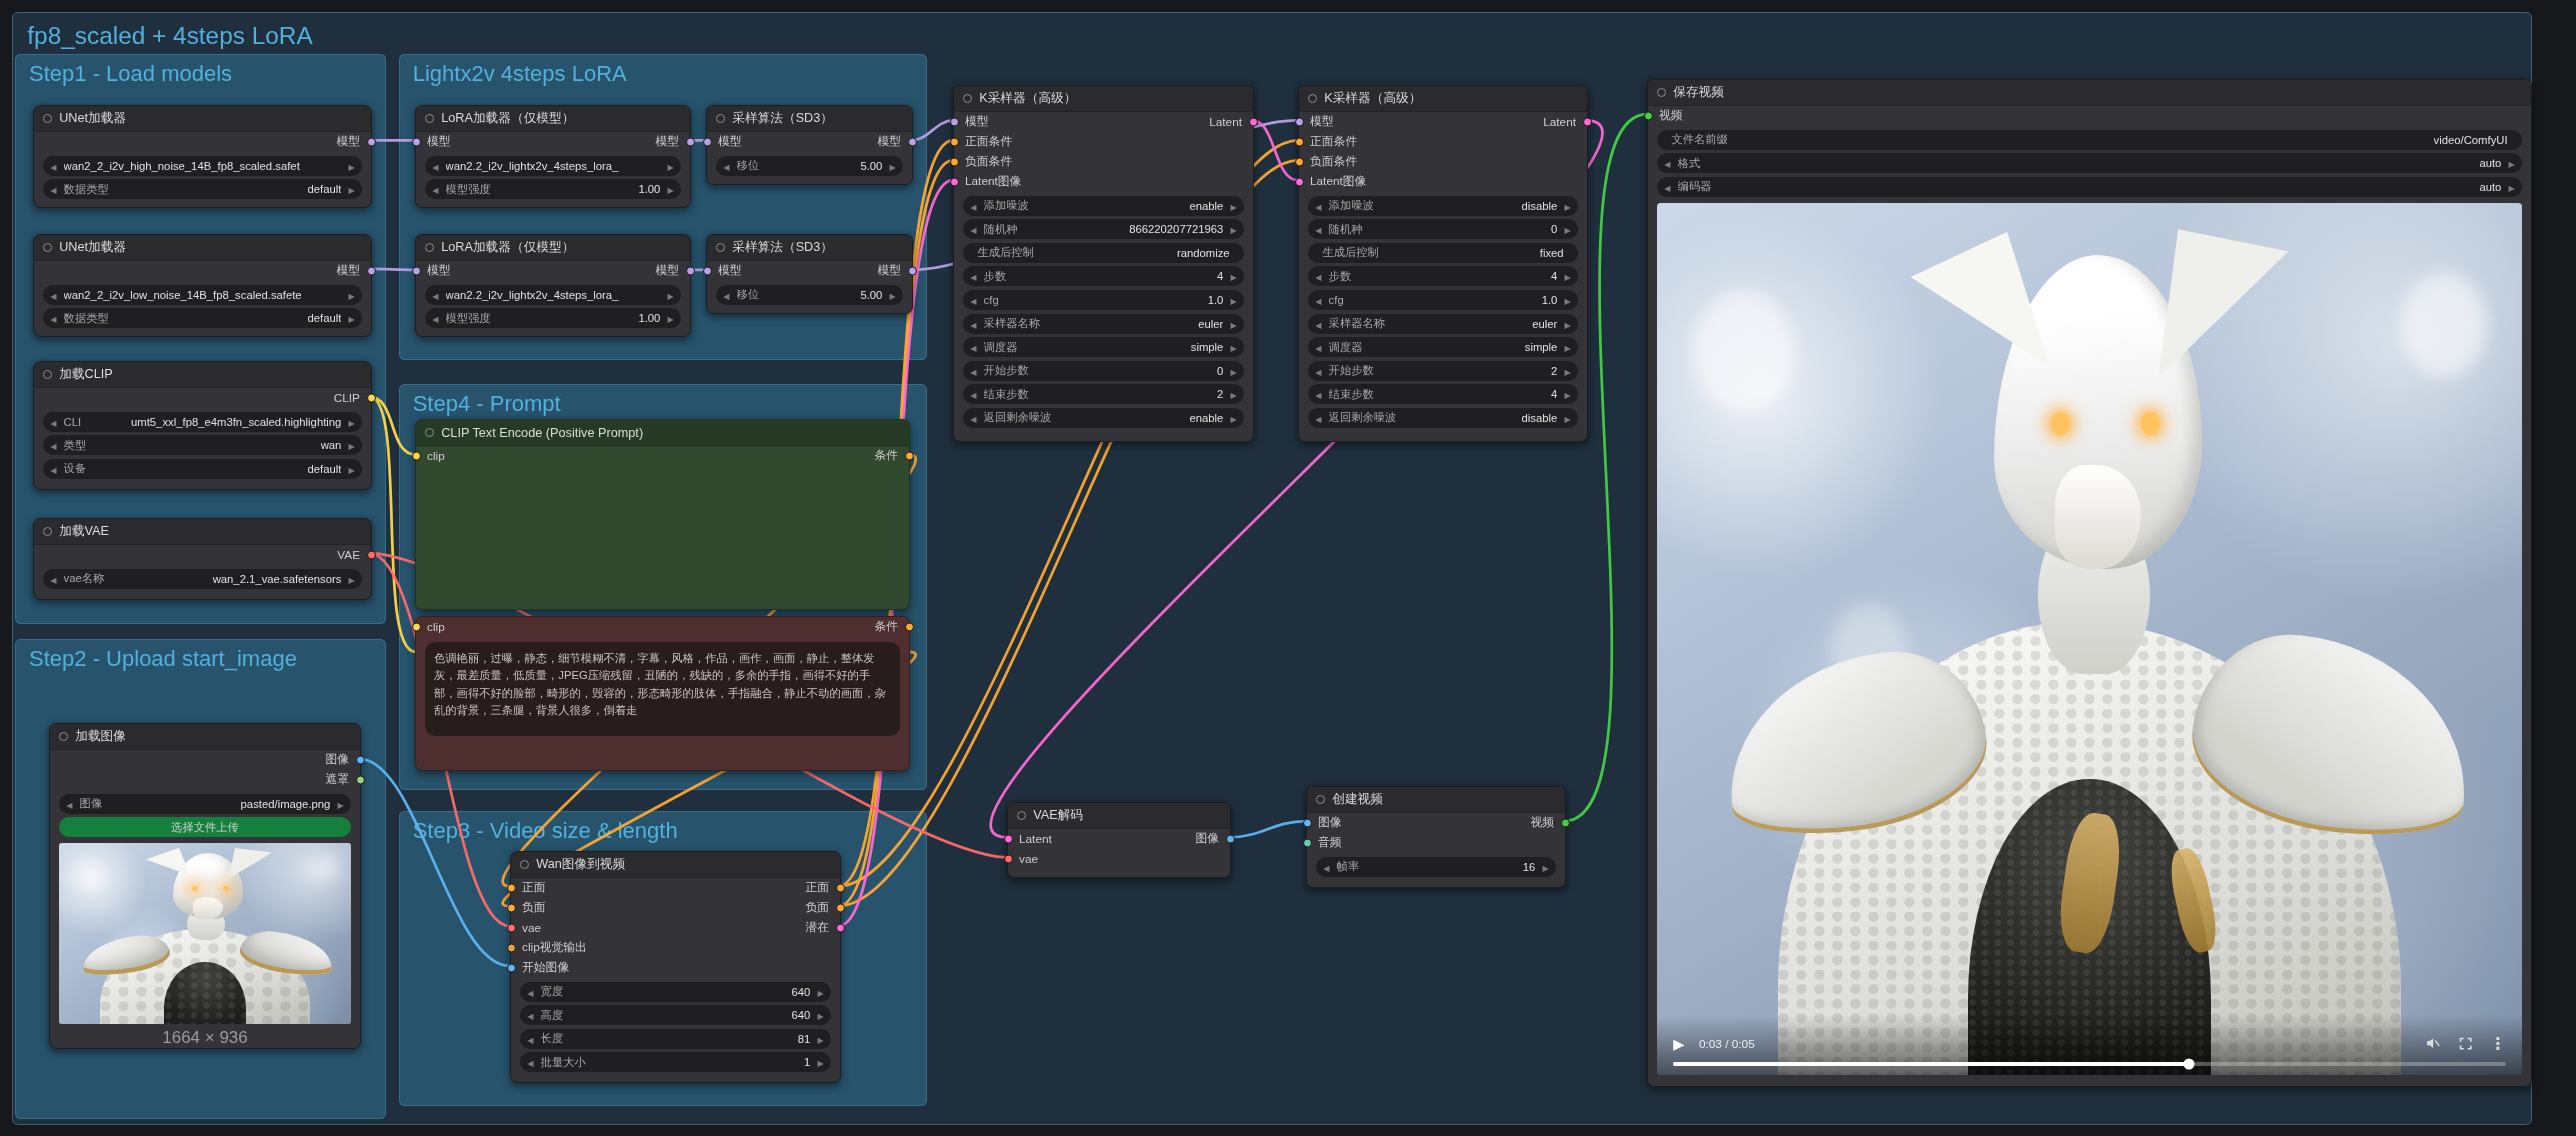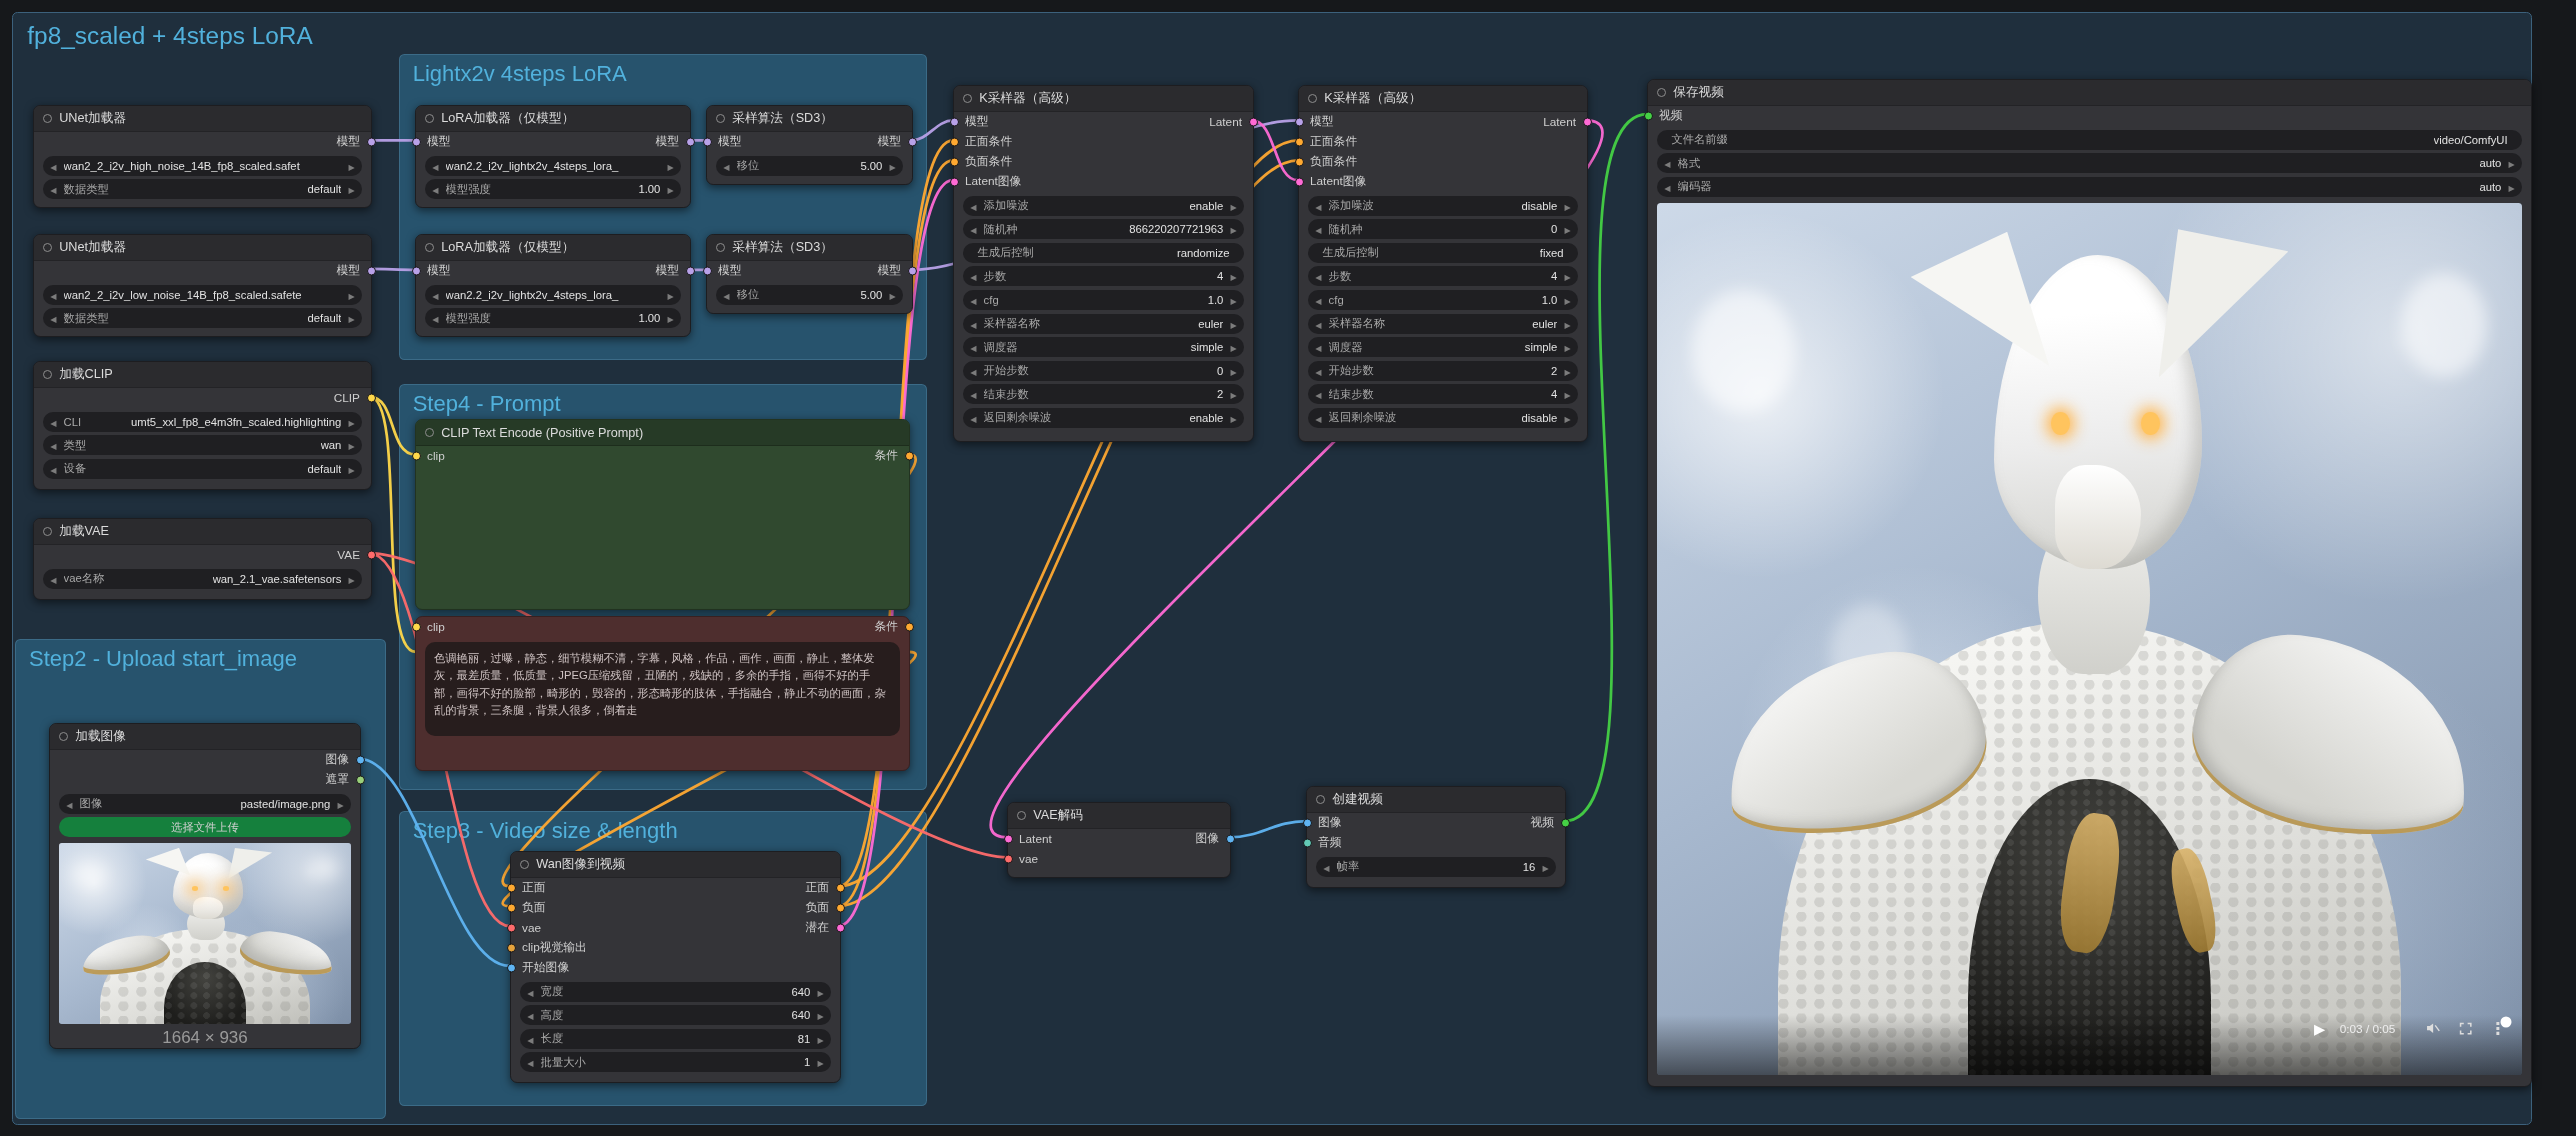--- a/index.html
+++ b/index.html
@@ -99,37 +99,40 @@
   .fig-gold1{left:47%;top:70%;width:6%;height:16%;background:linear-gradient(#d9b36a,#a07c33);border-radius:40%;transform:rotate(8deg);opacity:.9;}
   .fig-gold2{left:60%;top:74%;width:4%;height:12%;background:linear-gradient(#d9b36a,#a07c33);border-radius:40%;transform:rotate(-12deg);opacity:.9;}
 
   .mini-preview{position:relative;height:181px;margin:5.4px 9px 0;border-radius:2.7px;overflow:hidden;}
 
   
   .video-area{position:absolute;left:9px;right:9px;top:123px;bottom:11px;background:#0a0c10;border-radius:3.6px;overflow:hidden;}
   .video-fill{position:absolute;inset:0;}
   .vbar{position:absolute;left:0;right:0;bottom:0;height:60px;z-index:3;
         background:linear-gradient(rgba(0,0,0,0),rgba(0,0,0,.55));
-        display:flex;flex-direction:row;justify-content:flex-end;padding:0 16.3px 9px;box-sizing:border-box;}
+        display:flex;flex-direction:column;justify-content:flex-end;padding:0 16.3px 9px;box-sizing:border-box;}
   .vrow{display:flex;align-items:center;gap:14.5px;height:27px;}
   .play::before{content:"▶";color:#fff;font-size:14.5px;}
   .vtime{color:#eee;font-size:11.8px;white-space:nowrap;}
   .vicon{width:18px;height:18px;display:flex;align-items:center;justify-content:center;}
   .kebab::before{content:"⋮";color:#ddd;font-size:16.3px;font-weight:bold;}
   .vtrack{height:3.6px;border-radius:1.8px;background:rgba(255,255,255,.28);position:relative;margin-top:5.4px;}
   .vfill{position:absolute;left:0;top:0;bottom:0;width:62%;background:#fff;border-radius:1.8px;}
   .vknob{position:absolute;left:62%;top:50%;width:11px;height:11px;border-radius:50%;background:#fff;transform:translate(-50%,-50%);}
 </style>
 </head>
 <body>
 
 <div id="canvas">
 
   <div class="group outer" style="left:11.8px;top:11.8px;width:2518px;height:1111px">
     <div class="group-title">fp8_scaled +  4steps LoRA</div>
+  </div>
+  <div class="group inner" style="left:15.4px;top:54px;width:369px;height:568px">
+    <div class="group-title">Step1 - Load models</div>
   </div>
   <div class="group inner" style="left:15.4px;top:639px;width:369px;height:478px">
     <div class="group-title">Step2 - Upload start_image</div>
   </div>
   <div class="group inner" style="left:399px;top:54px;width:526px;height:304px">
     <div class="group-title">Lightx2v 4steps LoRA</div>
   </div>
   <div class="group inner" style="left:399px;top:384px;width:526px;height:404px">
     <div class="group-title">Step4 -  Prompt</div>
   </div>

